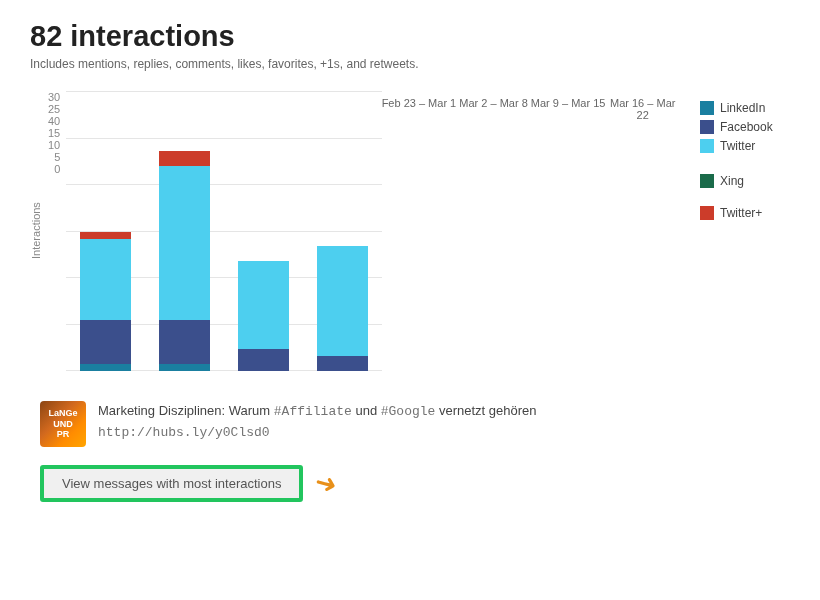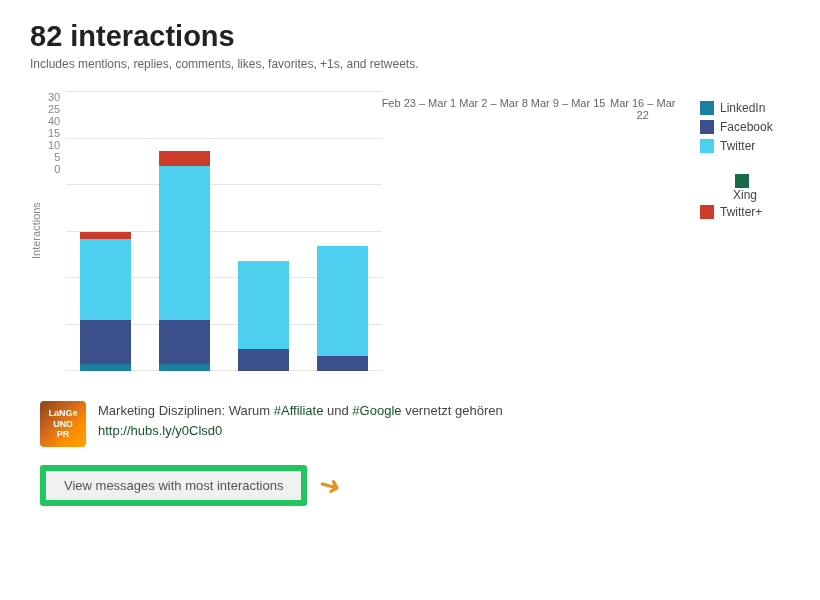--- a/index.html
+++ b/index.html
@@ -76,26 +76,27 @@
       font-weight: bold;
       font-size: 10px;
       color: #555;
     }
     .message-content {
       font-size: 13px;
       color: #444;
       line-height: 1.5;
     }
     .message-content a {
-      color: #14532d;
+      color: #737373;
       text-decoration: none;
+      font-family: Liberation Mono, monospace;
     }
     .btn-view {
       background: #f0f0f0;
-      border: 6px solid #22c55e;
+      border: 4px solid #22c55e;
       border-radius: 3px;
       padding: 7px 18px;
       font-size: 13px;
       color: #555;
       cursor: pointer;
       display: inline-block;
     }
     .btn-area {
       display: flex;
       align-items: center;
@@ -251,21 +252,21 @@
         <span style="font-size: 12px; color: rgb(68, 68, 68);">LinkedIn</span>
       </div>
       <div style="display: flex; align-items: flex-start; margin-bottom: 5px;">
         <div style="width: 14px; height: 14px; background-color: rgb(59, 79, 140); margin-right: 6px; flex-shrink: 0;"></div>
         <span style="font-size: 12px; color: rgb(68, 68, 68);">Facebook</span>
       </div>
       <div style="display: flex; align-items: center; margin-bottom: 21px;">
         <div style="width: 14px; height: 14px; background-color: rgb(77, 207, 239); margin-right: 6px; flex-shrink: 0;"></div>
         <span style="font-size: 12px; color: rgb(68, 68, 68);">Twitter</span>
       </div>
-      <div style="display: flex; align-items: center; margin-bottom: 3px; flex-direction: column;">
+      <div style="display: flex; align-items: center; margin-bottom: 18px;">
         <div style="width: 14px; height: 14px; background-color: rgb(26, 107, 74); margin-right: 6px; flex-shrink: 0;"></div>
         <span style="font-size: 12px; color: rgb(68, 68, 68);">Xing</span>
       </div>
       <div style="display: flex; align-items: center; margin-bottom: 5px;">
         <div style="width: 14px; height: 14px; background-color: rgb(204, 60, 42); margin-right: 6px; flex-shrink: 0;"></div>
         <span style="font-size: 12px; color: rgb(68, 68, 68);">Twitter+</span>
       </div>
     </div>
 </div>
 

